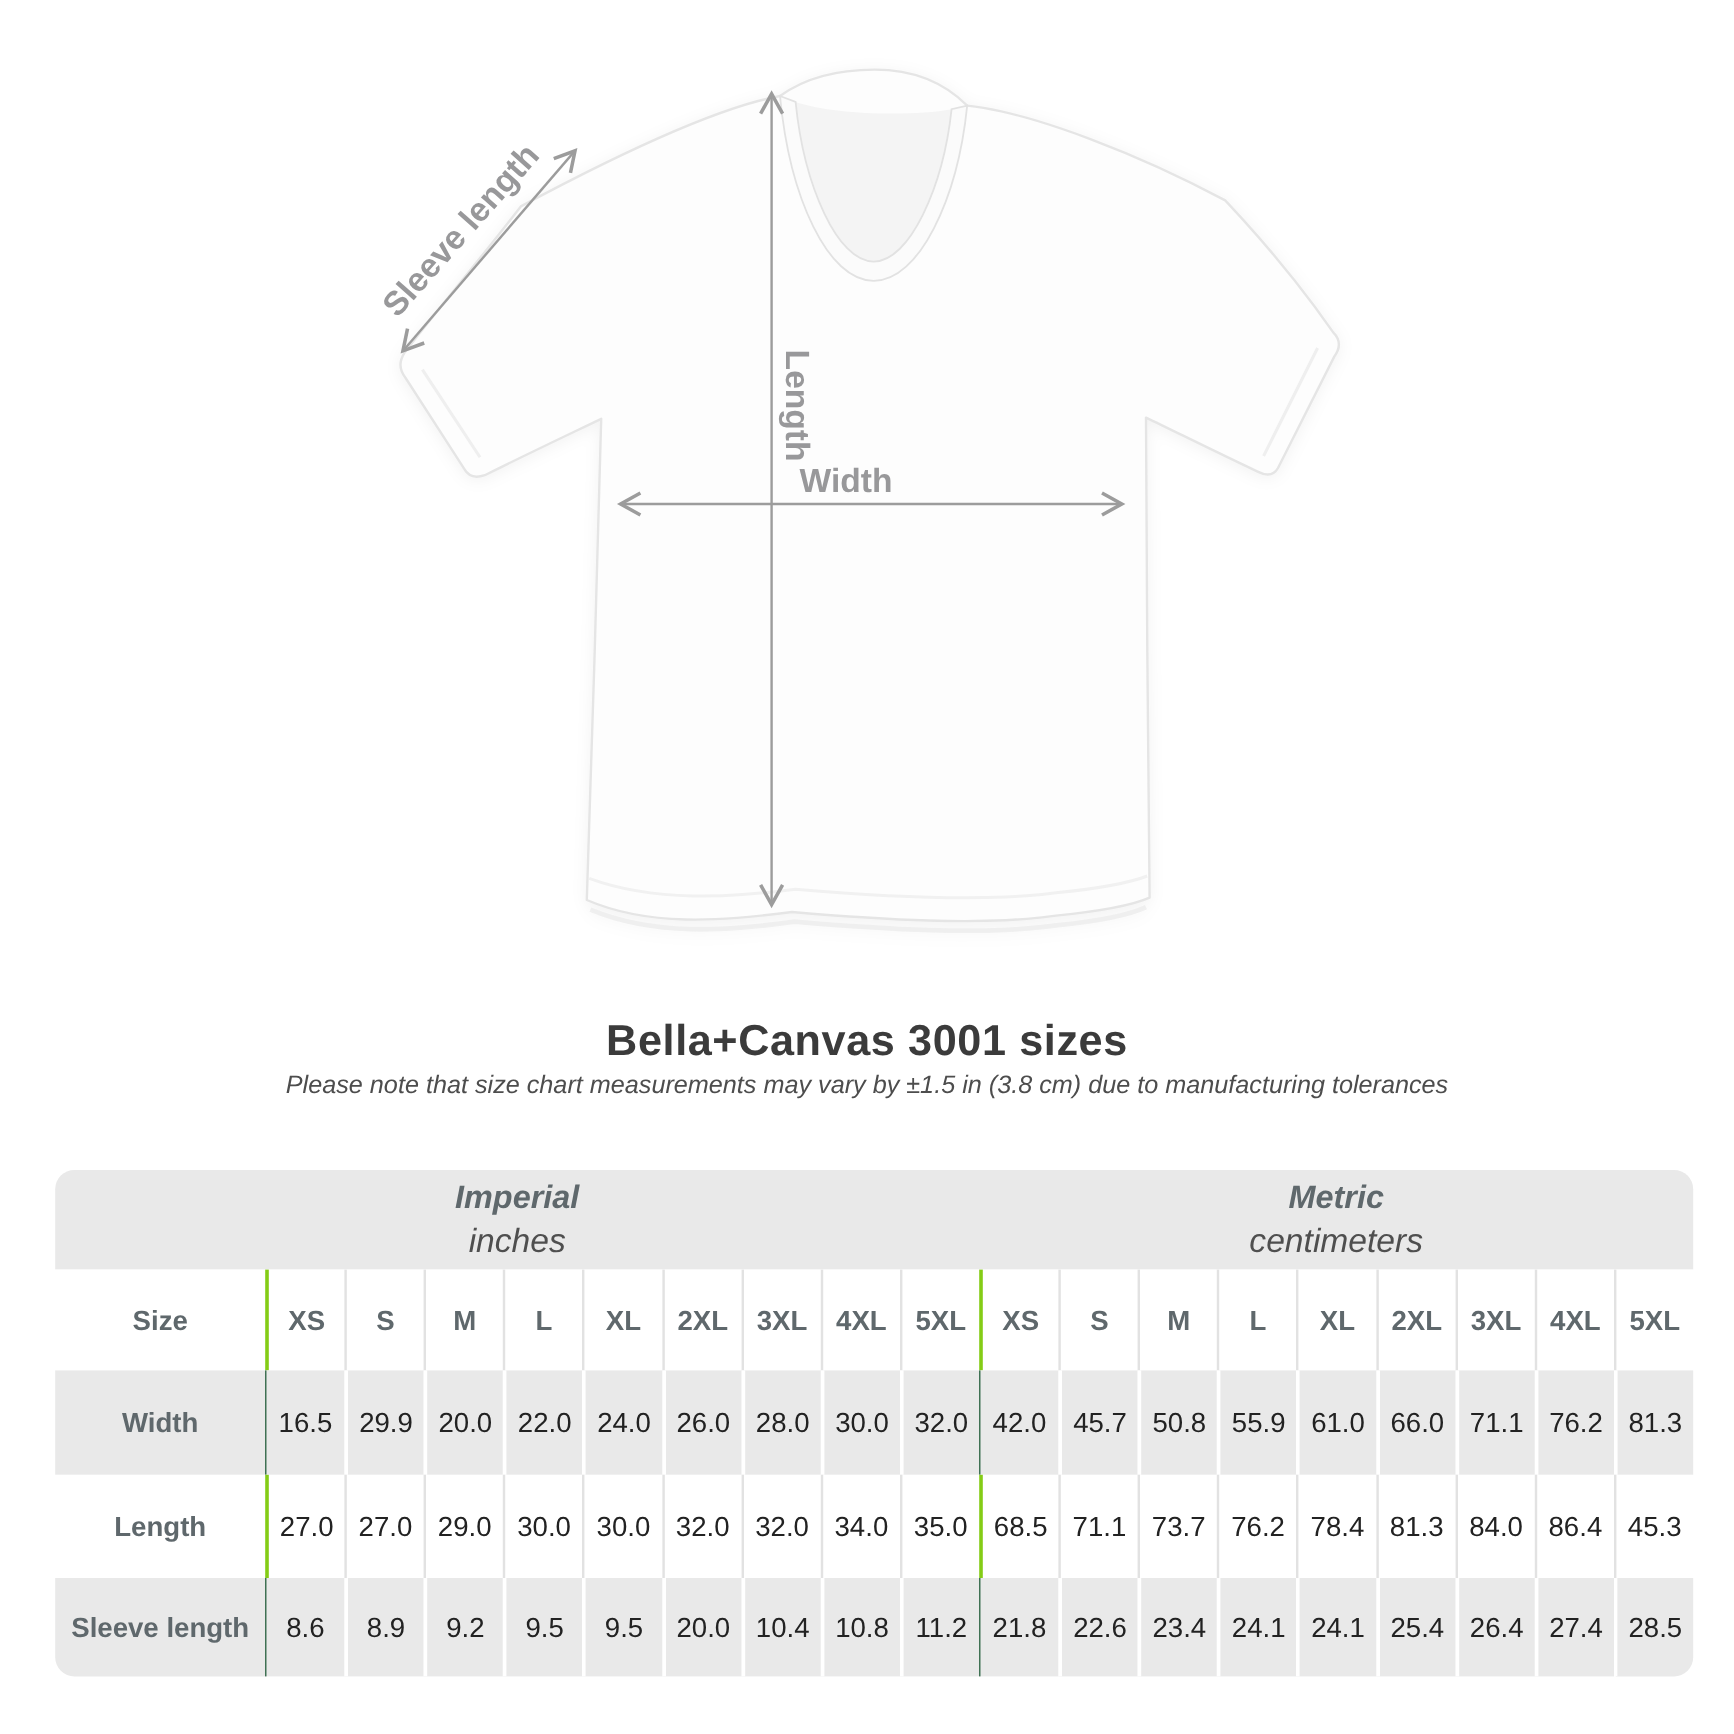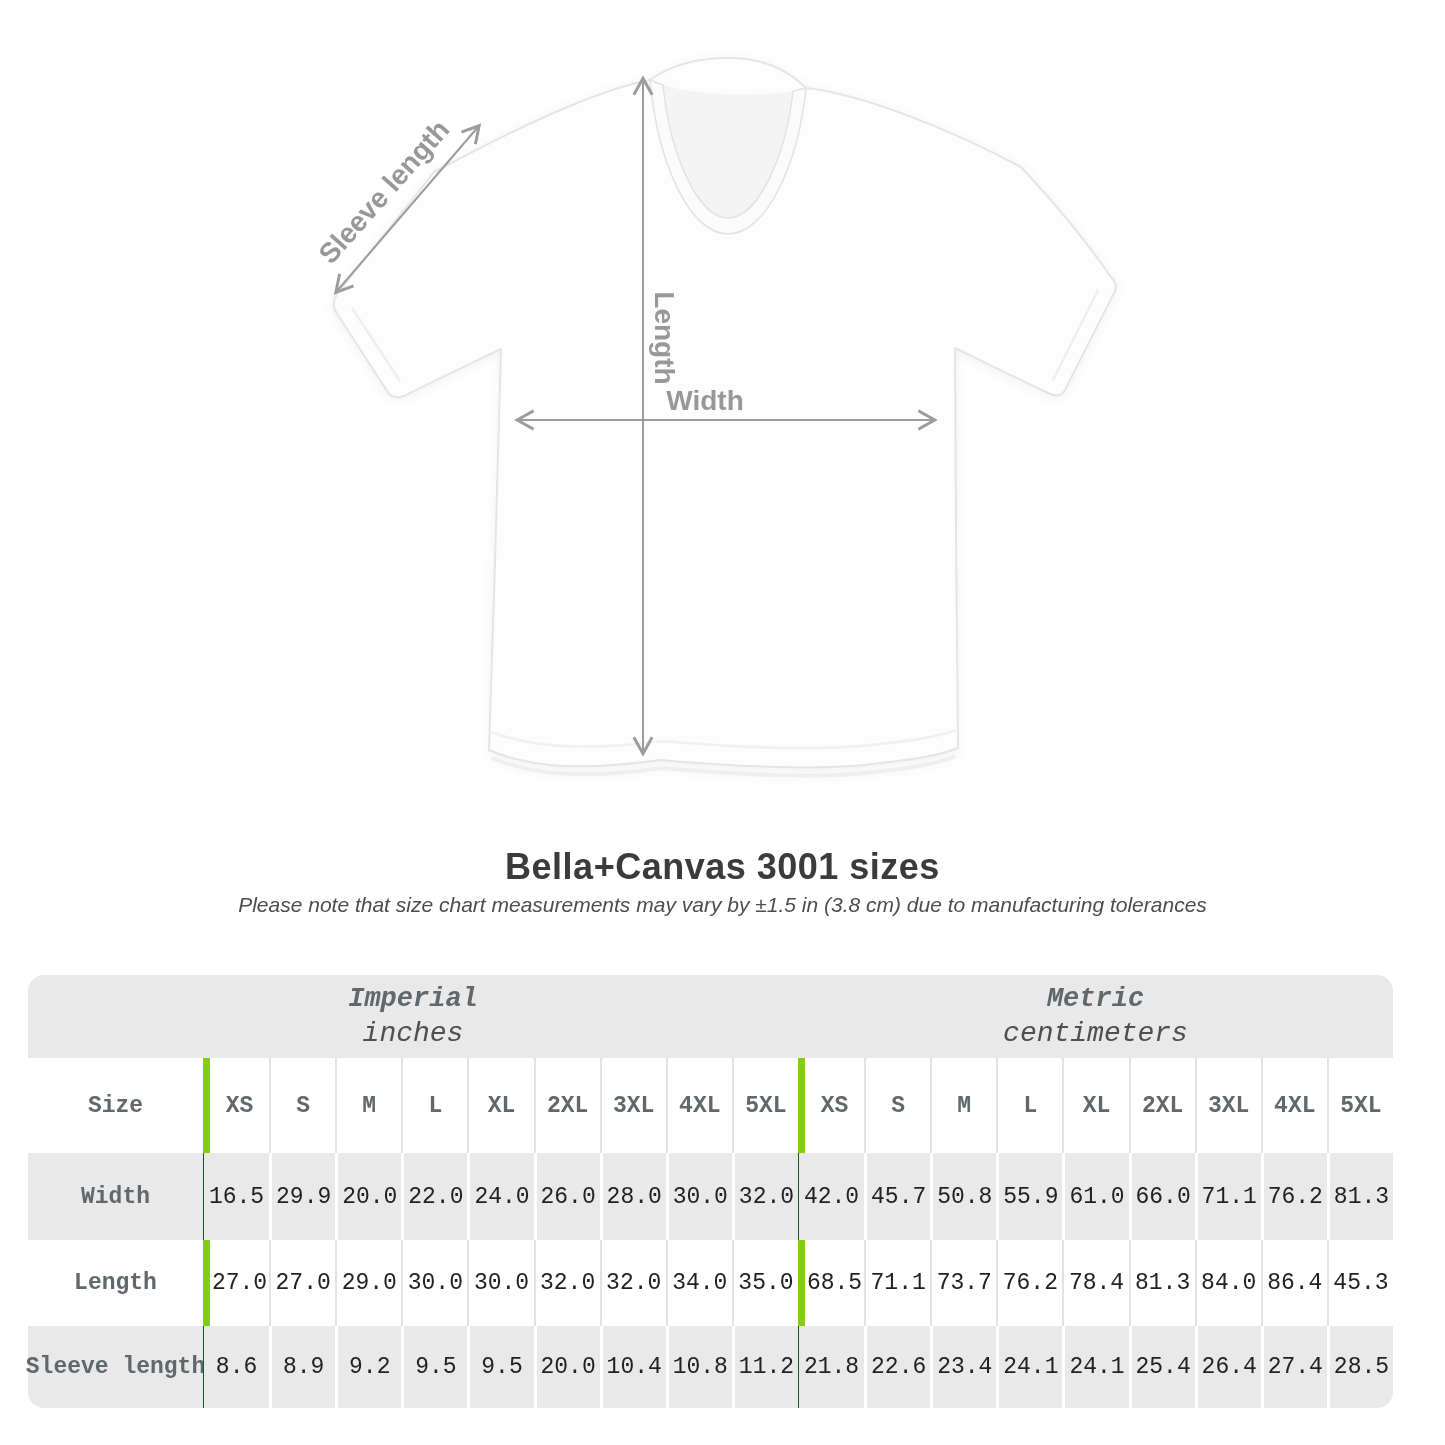--- a/index.html
+++ b/index.html
@@ -11,43 +11,43 @@
 
   .title{
     position:absolute;top:846px;left:0;width:100%;text-align:center;
     font-size:36px;font-weight:bold;color:#3b3b3b;letter-spacing:.5px;
   }
   .subtitle{
     position:absolute;top:893px;left:0;width:100%;text-align:center;
     font-size:21px;font-style:italic;color:#4d4d4d;
   }
 
-  .size-table{position:absolute;top:975px;left:28px;width:1365px;font-family:Liberation Mono, monospace;}
+  .size-table{position:absolute;top:975px;left:46px;width:1365px;}
 
   .group-row{
     display:grid;grid-template-columns:770px 595px;height:83px;
     background:#e9e9e9;border-radius:16px 16px 0 0;
   }
   .group-cell{display:flex;flex-direction:column;align-items:center;justify-content:center;}
   .group-title{font-size:27px;font-weight:bold;font-style:italic;color:#5f686c;}
   .group-unit{font-size:28px;font-style:italic;color:#4f4f4f;margin-top:4px;}
 
   .trow{display:grid;grid-template-columns:175px repeat(18,1fr);}
   .trow .cell{
     display:flex;align-items:center;justify-content:center;
     font-size:23px;color:#222222;white-space:nowrap;
   }
   .row-light .cell{background:#ffffff;}
   .row-light .cell + .cell{border-left:2px solid #e2e2e2;}
-  .row-light .cell.wide{border-left:7px solid #84cc16;}
+  .row-light .cell.wide{border-left:3px solid #84cc16;}
   .row-dark .cell{background:#e9e9e9;}
   .row-dark .cell + .cell{border-left:3px solid #ffffff;}
   .row-dark .cell.wide{border-left:1px solid #14532d;}
   .trow .cell.rowlabel{font-weight:bold;color:#5f686c;}
-  .row-head{height:95px;}
+  .row-head{height:84px;}
   .row-head .cell{font-weight:bold;color:#5f686c;}
   .row-w{height:87px;}
   .row-l{height:86px;}
   .row-s{height:82px;}
   .row-s .cell:first-child{border-bottom-left-radius:16px;}
   .row-s .cell:last-child{border-bottom-right-radius:16px;}
 </style>
 </head>
 <body>
 

